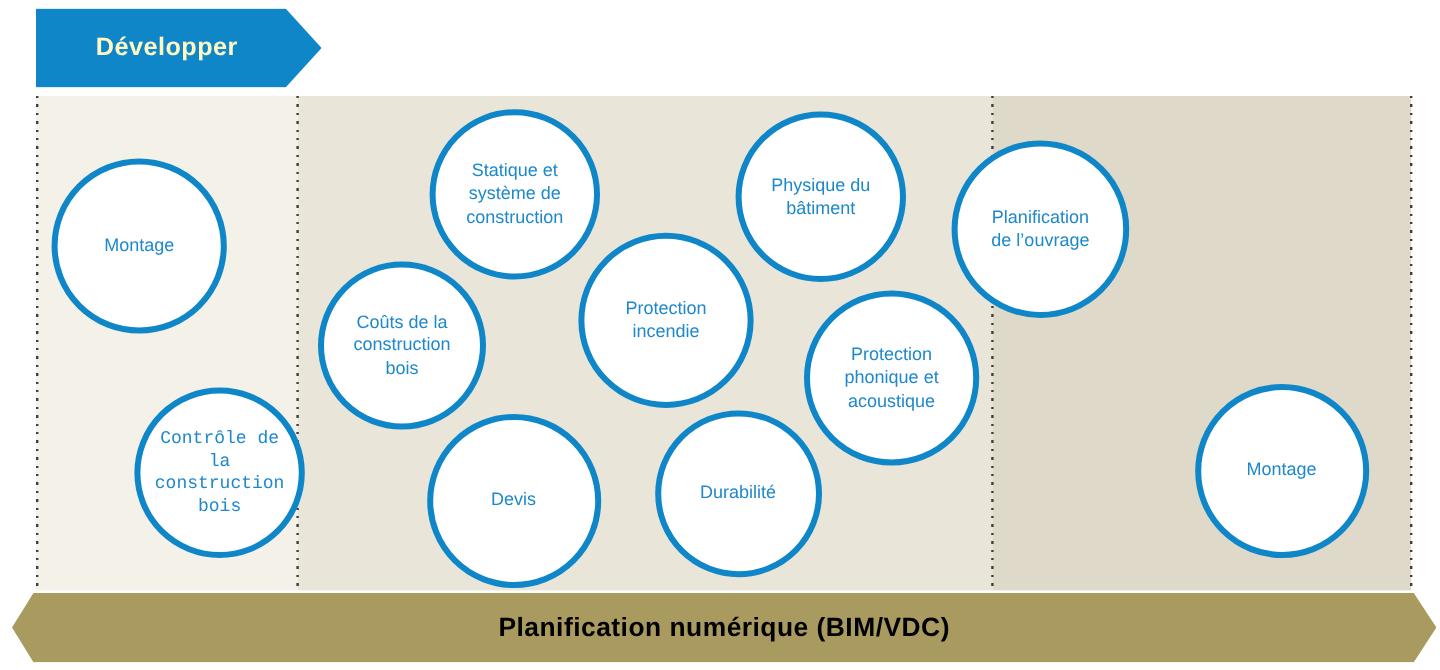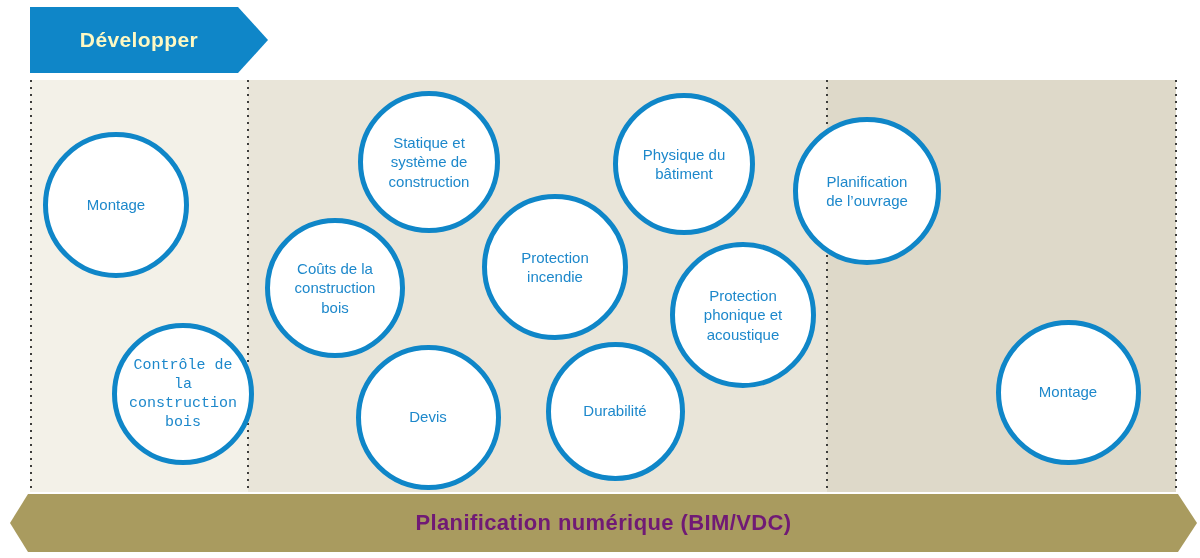--- a/index.html
+++ b/index.html
@@ -97,21 +97,21 @@
     width: 1187px;
     height: 58px;
     background: var(--olive, #a99b5f);
     clip-path: polygon(18px 0, calc(100% - 19px) 0, 100% 50%, calc(100% - 19px) 100%, 18px 100%, 0 50%);
     display: flex;
     align-items: center;
     justify-content: center;
     z-index: 3;
   }
   .bim-bar-label {
-    color: #701a75;
+    color: #000000;
     font-size: 22px;
     font-weight: bold;
     letter-spacing: 0.4px;
     white-space: nowrap;
   }
 </style>
 </head>
 <body>
 
 <div id="stage">

